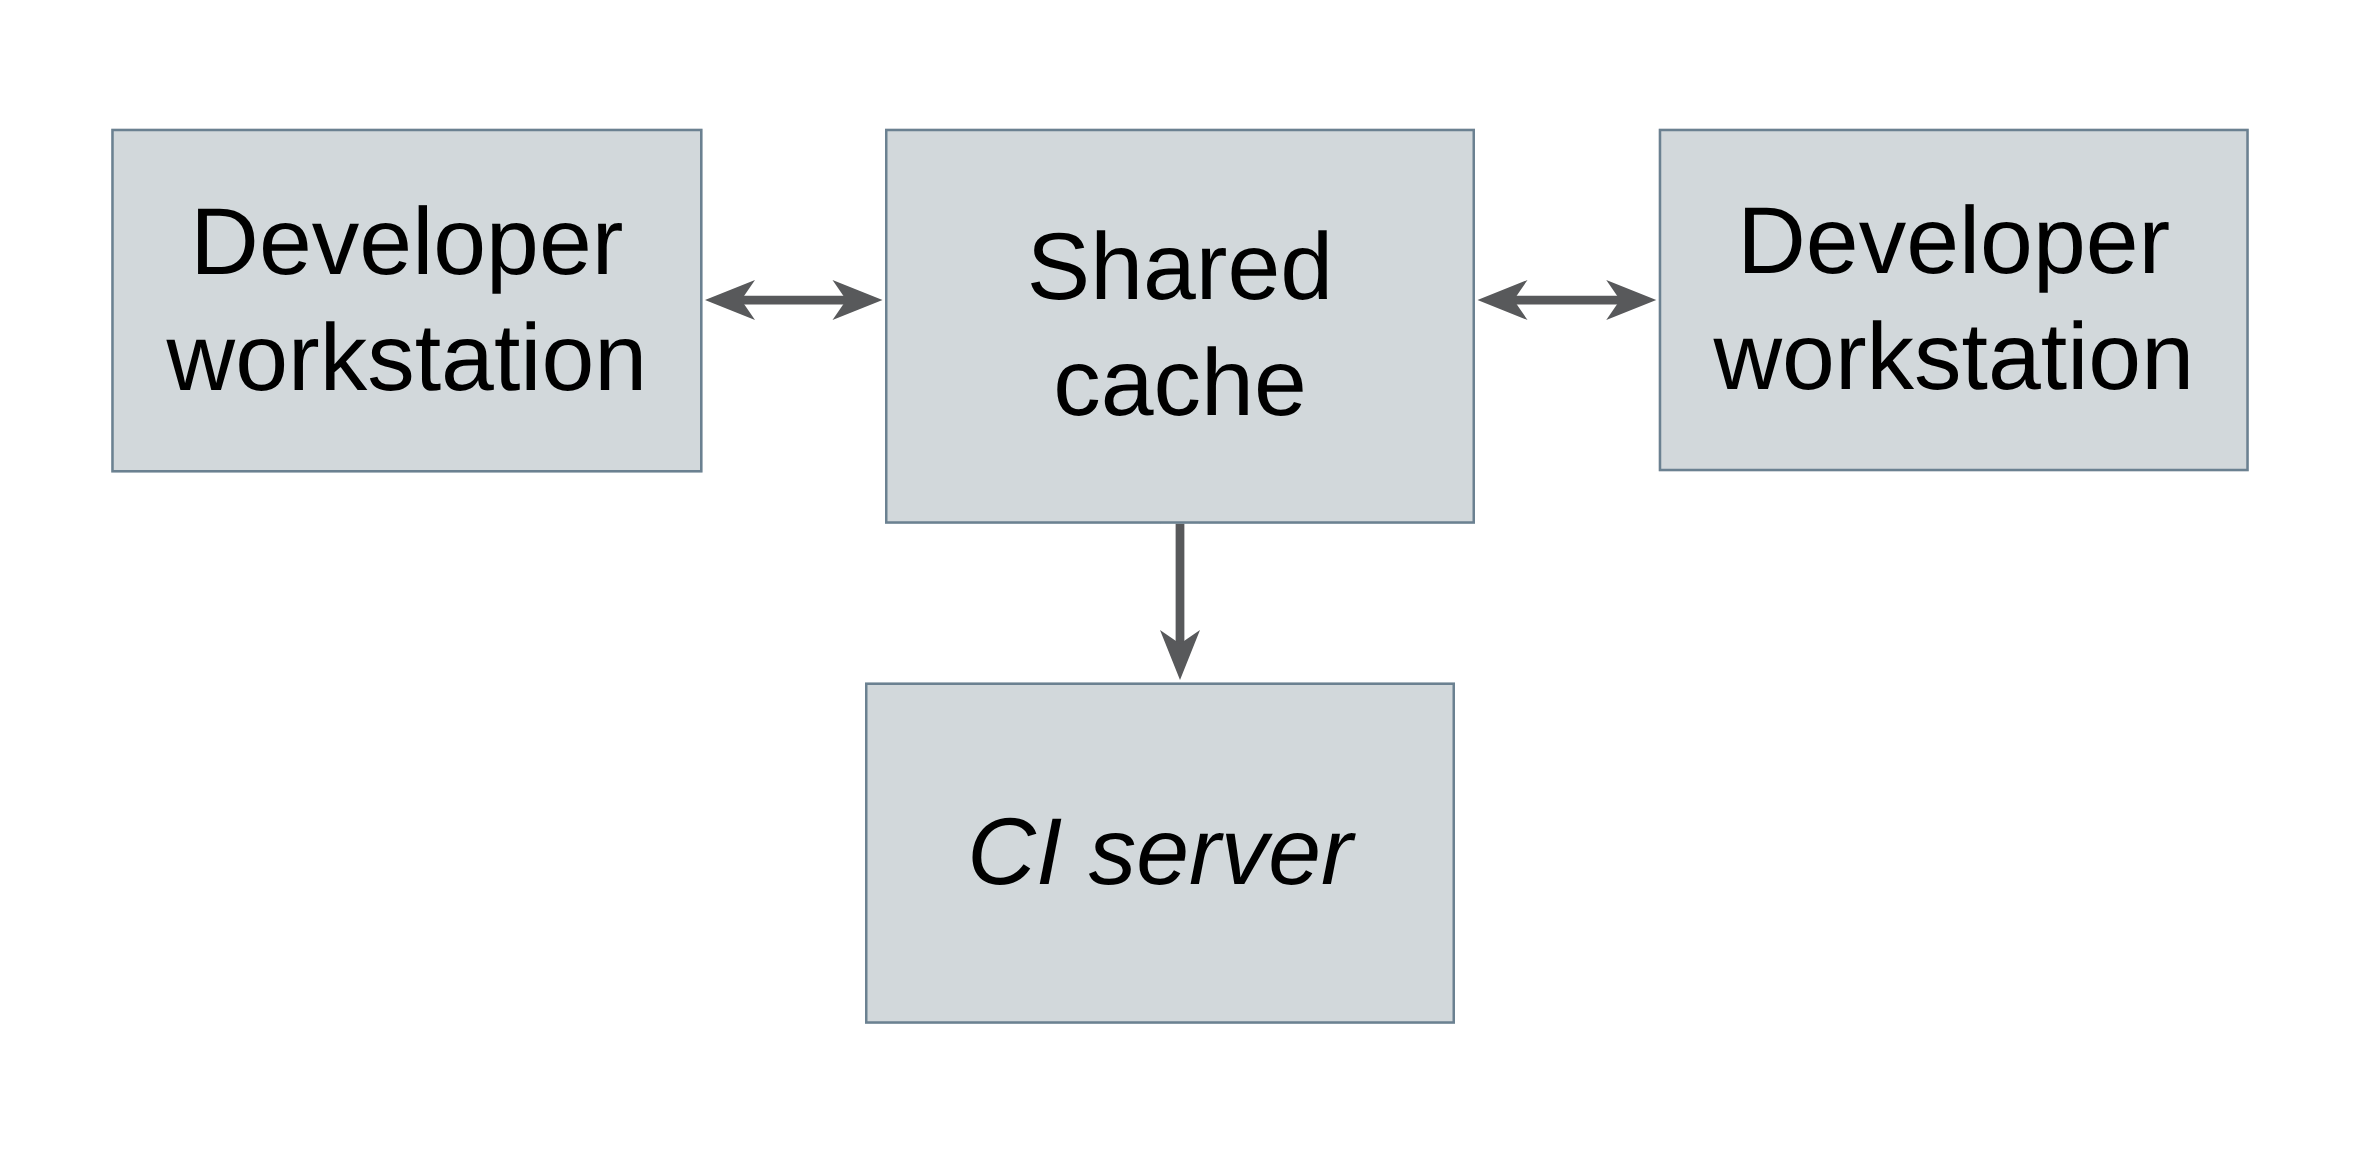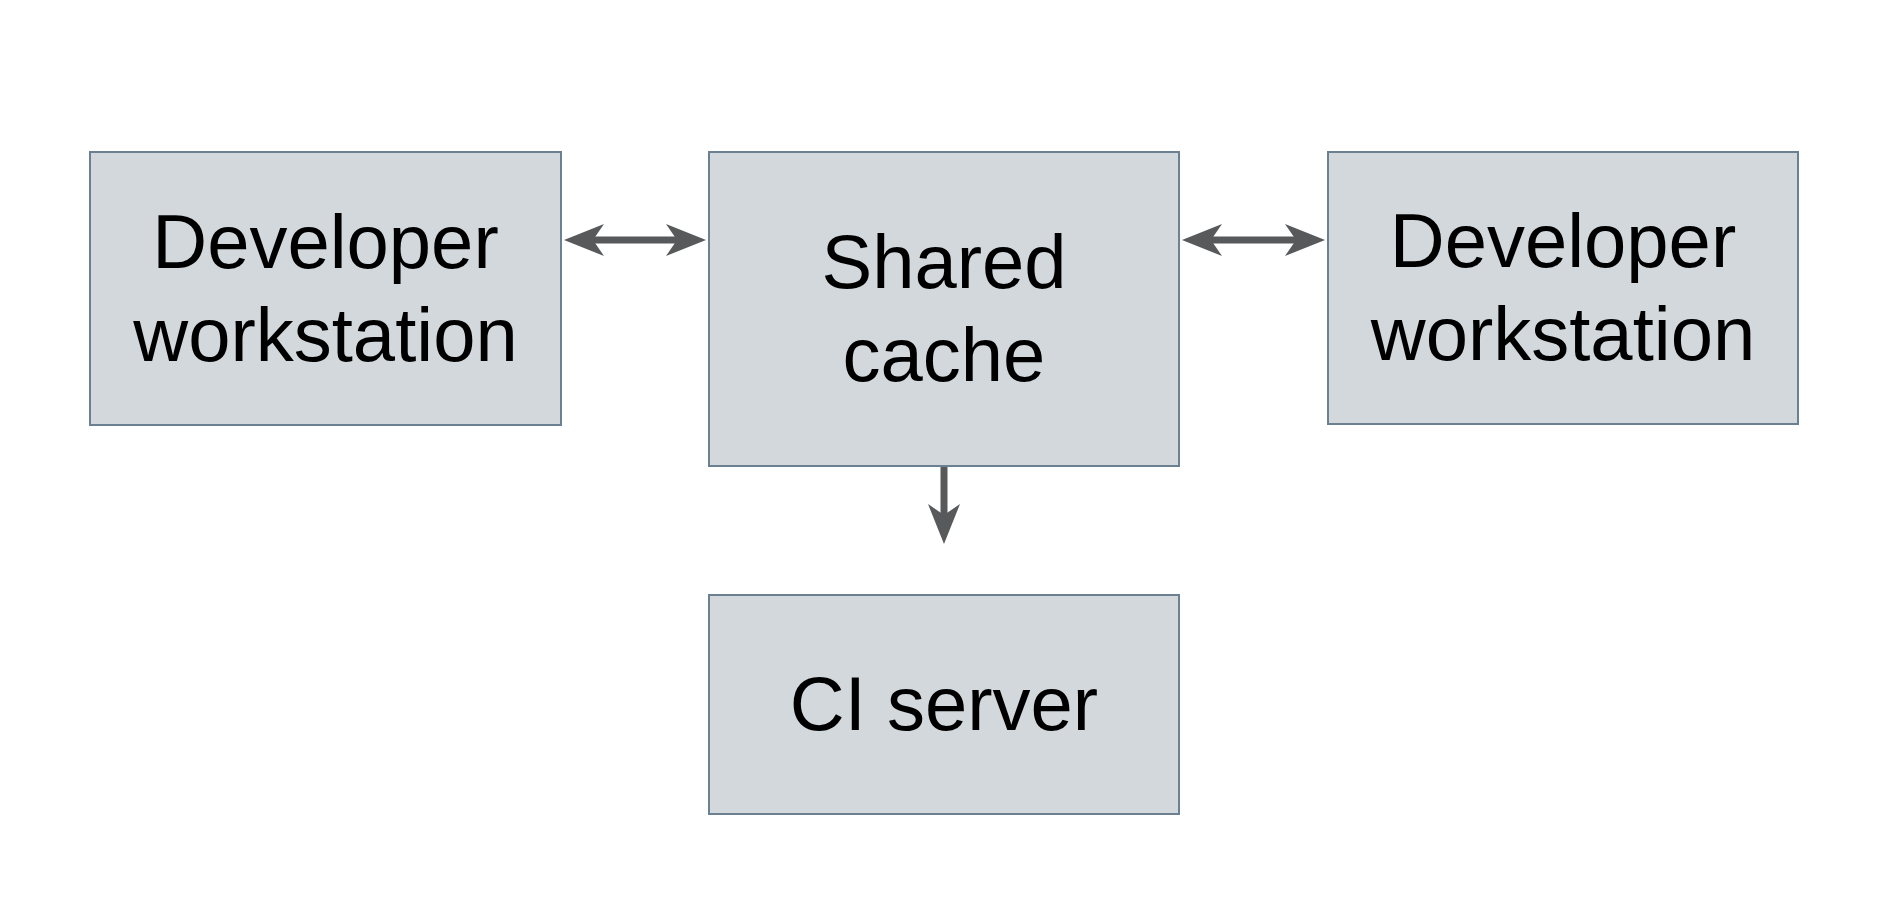--- a/index.html
+++ b/index.html
@@ -17,33 +17,32 @@
   }
   .node {
     position: absolute;
     box-sizing: border-box;
     background: #d2d8db;
     border: 2px solid #6b8191;
     display: flex;
     align-items: center;
     justify-content: center;
     text-align: center;
-    margin-top: 48px;
   }
   .node .label {
     font-size: 76px;
     line-height: 1.22;
     color: #000000;
     white-space: pre-line;
     letter-spacing: 0px;
   }
   .node-dev-left   { left: 89px;   top: 103px; width: 473px; height: 275px; }
   .node-cache      { left: 708px;  top: 103px; width: 472px; height: 316px; }
   .node-dev-right  { left: 1327px; top: 103px; width: 472px; height: 274px; }
-  .node-ci         { left: 708px;  top: 546px; width: 472px; height: 221px; }
+  .node-ci         { left: 692px;  top: 546px; width: 472px; height: 273px; font-style: italic; }
   .connector-layer {
     position: absolute;
     left: 0; top: 0;
     width: 1900px;
     height: 922px;
     pointer-events: none;
   }
 </style>
 </head>
 <body>

